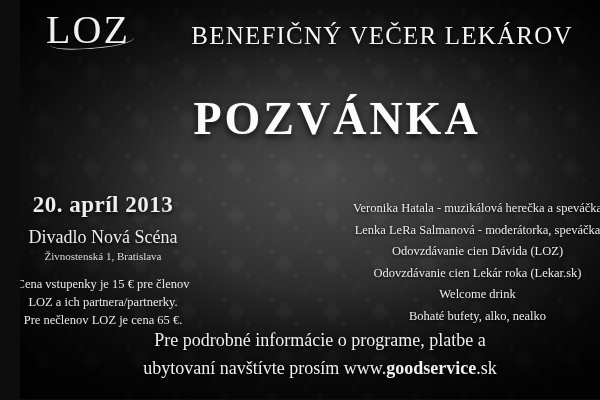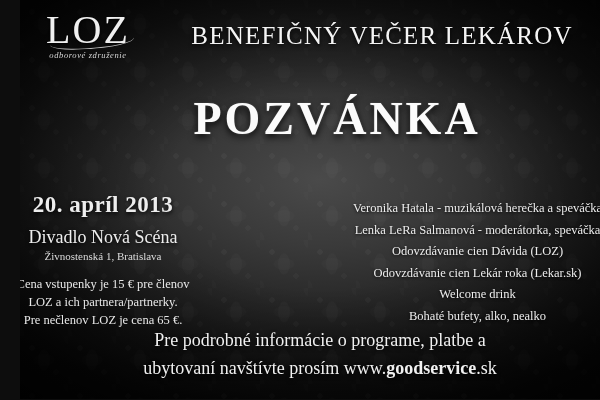--- a/index.html
+++ b/index.html
@@ -193,21 +193,20 @@
   <div id="pattern"></div>
   <div id="vignette"></div>
 
   <div class="content">
 
     <div id="logo">
       <div class="logo-main">
         <span>LOZ</span>
         <span class="logo-swash"></span>
       </div>
-      <div class="logo-sub2">odborové združenie</div>
     </div>
 
     <div id="headline">BENEFIČNÝ VEČER LEKÁROV</div>
 
     <div id="title">POZVÁNKA</div>
 
     <div id="left-col">
       <div class="date">20. apríl 2013</div>
       <div class="venue">Divadlo Nová Scéna</div>
       <div class="address">Živnostenská 1, Bratislava</div>

